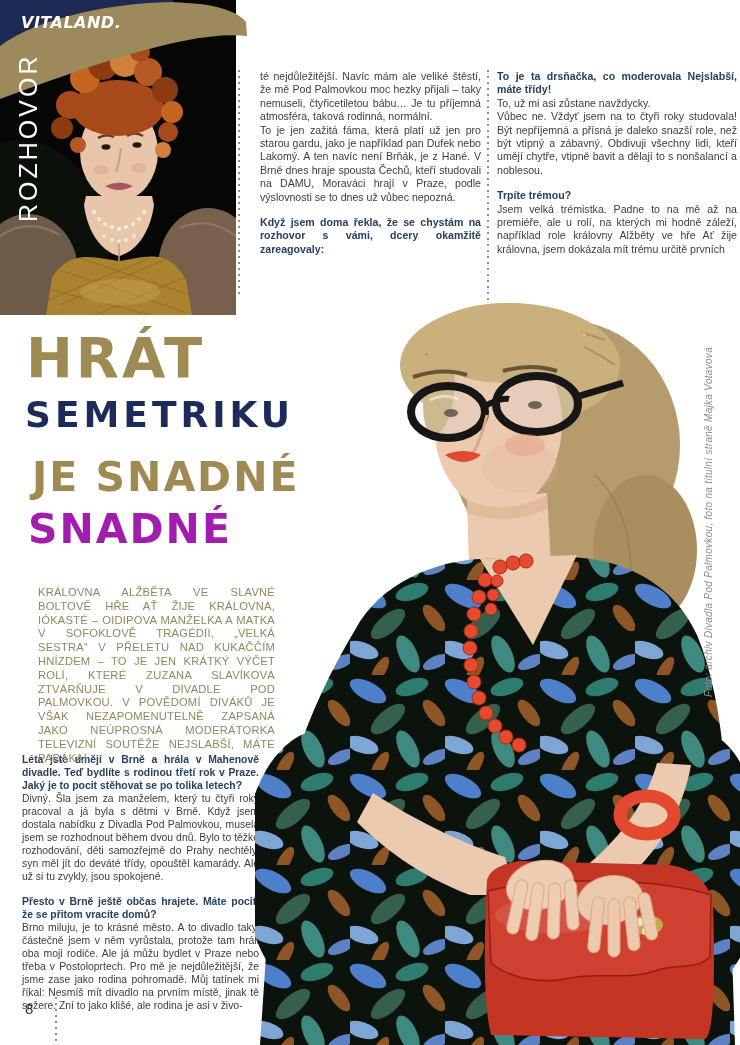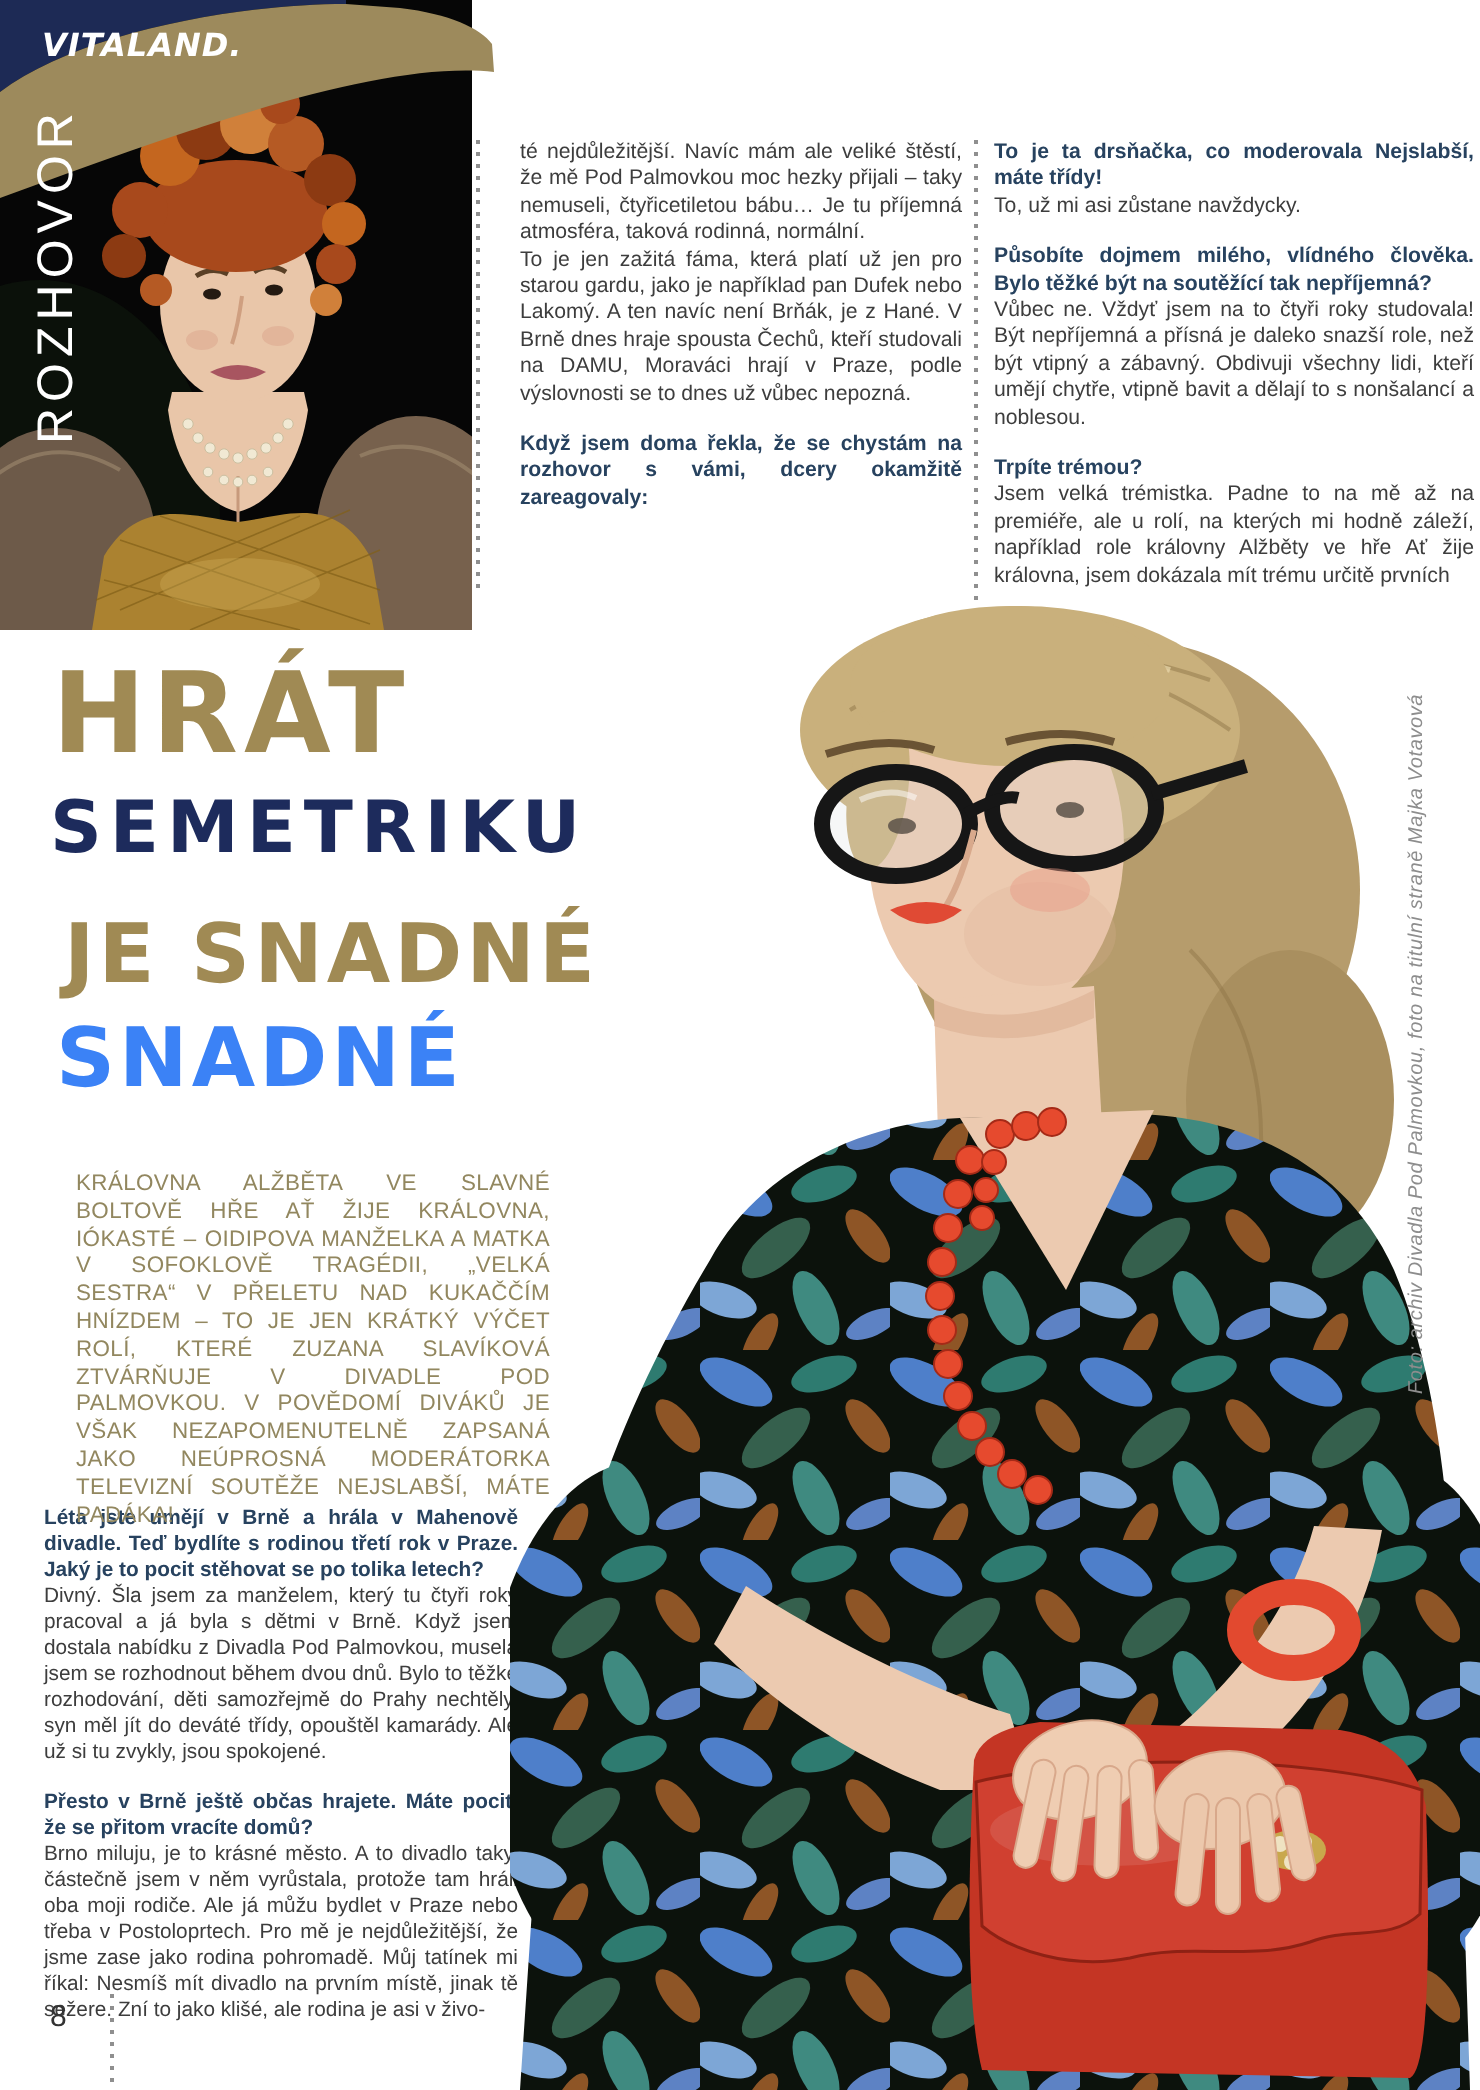--- a/index.html
+++ b/index.html
@@ -38,21 +38,21 @@
   #coltop2 { left:497px; top:70px; width:240px; }
   #colbottom { left:22px; top:753px; width:237px; font-size:10.4px; line-height:13px; }
   
   .hl { position:absolute; font-family:"DejaVu Sans", sans-serif; font-weight:800;
         line-height:1; white-space:nowrap; z-index:5;
         text-shadow:-2px 0 0 #fff,2px 0 0 #fff,0 -2px 0 #fff,0 2px 0 #fff,
                     -2px -2px 0 #fff,2px 2px 0 #fff,-2px 2px 0 #fff,2px -2px 0 #fff; }
   #hl1 { left:26px; top:330px; font-size:56px; color:#a08a54; letter-spacing:3px; }
   #hl2 { left:25px; top:397px; font-size:36px; color:#1d2b5c; letter-spacing:4px; }
   #hl3 { left:32px; top:457px; font-size:41px; color:#a08a54; letter-spacing:2px; }
-  #hl4 { left:28px; top:509px; font-size:41px; color:#3b82f6; letter-spacing:2px; }
+  #hl4 { left:28px; top:509px; font-size:41px; color:#a21caf; letter-spacing:2px; }
   
   #intro { position:absolute; left:38px; top:586px; width:237px;
     font-size:11.2px; line-height:13.8px; letter-spacing:.2px;
     color:#92875f; text-align:justify; z-index:5; }
   
   .photo-main { position:absolute; left:255px; top:295px; width:485px; height:750px; z-index:1; }
   
   .credit { position:absolute; left:702px; top:292px; height:405px; z-index:6;
     writing-mode:vertical-rl; transform:rotate(180deg);
     font:italic 10px/14px "Liberation Sans", sans-serif; color:#8d8d8d; letter-spacing:.3px; }
@@ -244,21 +244,20 @@
   <div class="vdots" id="dots3"></div>
 
   <div class="col" id="coltop1">
     <p class="a">té nejdůležitější. Navíc mám ale veliké štěstí, že mě Pod Palmovkou moc hezky přijali – taky nemuseli, čtyřicetiletou bábu… Je tu příjemná atmosféra, taková rodinná, normální.</p>
     <p class="a">To je jen zažitá fáma, která platí už jen pro starou gardu, jako je například pan Dufek nebo Lakomý. A ten navíc není Brňák, je z Hané. V Brně dnes hraje spousta Čechů, kteří studovali na DAMU, Moraváci hrají v Praze, podle výslovnosti se to dnes už vůbec nepozná.</p>
     <p class="q">Když jsem doma řekla, že se chystám na rozhovor s vámi, dcery okamžitě zareagovaly:</p>
   </div>
   <div class="col" id="coltop2">
     <p class="q">To je ta drsňačka, co moderovala Nejslabší, máte třídy!</p>
     <p class="a">To, už mi asi zůstane navždycky.</p>
-    <p class="q">Působíte dojmem milého, vlídného člověka. Bylo těžké být na soutěžící tak nepříjemná?</p>
     <p class="a">Vůbec ne. Vždyť jsem na to čtyři roky studovala! Být nepříjemná a přísná je daleko snazší role, než být vtipný a zábavný. Obdivuji všechny lidi, kteří umějí chytře, vtipně bavit a dělají to s nonšalancí a noblesou.</p>
     <p class="q">Trpíte trémou?</p>
     <p class="a">Jsem velká trémistka. Padne to na mě až na premiéře, ale u rolí, na kterých mi hodně záleží, například role královny Alžběty ve hře Ať žije královna, jsem dokázala mít trému určitě prvních</p>
   </div>
 
   <div class="hl" id="hl1">HRÁT</div>
   <div class="hl" id="hl2">SEMETRIKU</div>
   <div class="hl" id="hl3">JE SNADNÉ</div>
   <div class="hl" id="hl4">SNADNÉ</div>
 

